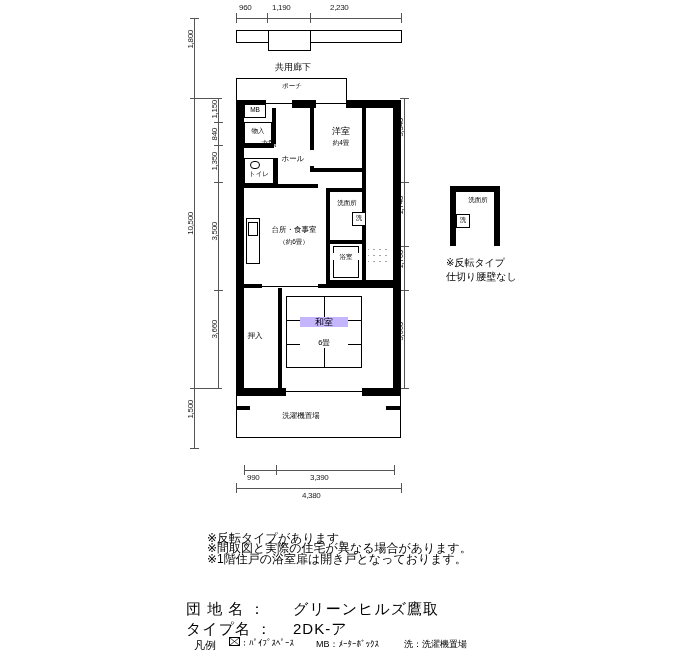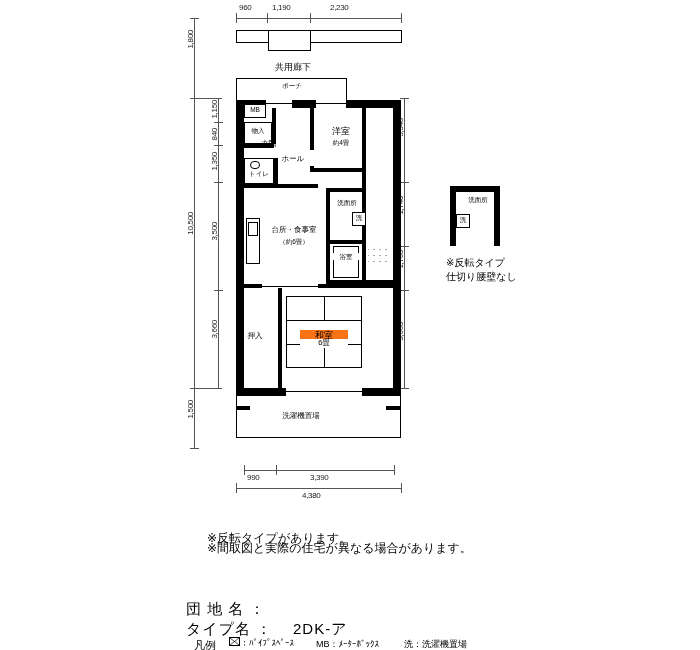--- a/index.html
+++ b/index.html
@@ -168,21 +168,21 @@
   <div class="abs" style="left:262px;top:286px;width:56px;height:1px;background:#000;"></div>
 
   <div class="wall" style="left:278px;top:288px;width:4px;height:100px;"></div>
   <div class="abs lbl sm" style="left:244px;top:332px;width:22px;">押入</div>
 
   <div class="tatami" style="left:286px;top:296px;width:76px;height:72px;"></div>
   <div class="abs" style="left:286px;top:320px;width:76px;height:1px;background:#000;"></div>
   <div class="abs" style="left:286px;top:344px;width:76px;height:1px;background:#000;"></div>
   <div class="abs" style="left:324px;top:296px;width:1px;height:24px;background:#000;"></div>
   <div class="abs" style="left:324px;top:344px;width:1px;height:24px;background:#000;"></div>
-  <div class="abs lbl" style="left:300px;top:330px;width:48px;background:#f97316;">和室</div>
+  <div class="abs lbl" style="left:300px;top:317px;width:48px;background:#c4b5fd;">和室</div>
   <div class="abs lbl sm" style="left:300px;top:339px;width:48px;background:#fff;">6畳</div>
 
   <div class="abs" style="left:286px;top:388px;width:76px;height:8px;background:#fff;"></div>
   <div class="abs" style="left:286px;top:391px;width:76px;height:1px;background:#000;"></div>
 
   <div class="abs" style="left:236px;top:396px;width:1px;height:42px;background:#000;"></div>
   <div class="abs" style="left:400px;top:396px;width:1px;height:42px;background:#000;"></div>
   <div class="abs" style="left:236px;top:437px;width:165px;height:1px;background:#000;"></div>
   <div class="wall" style="left:236px;top:406px;width:14px;height:4px;"></div>
   <div class="wall" style="left:386px;top:406px;width:15px;height:4px;"></div>
@@ -204,23 +204,25 @@
   <div class="wall" style="left:450px;top:186px;width:50px;height:6px;"></div>
   <div class="wall" style="left:494px;top:186px;width:6px;height:60px;"></div>
   <div class="abs lbl xs" style="left:460px;top:196px;width:36px;">洗面所</div>
   <div class="abs outline" style="left:456px;top:214px;width:14px;height:14px;"></div>
   <div class="abs lbl xs" style="left:456px;top:216px;width:14px;">洗</div>
 
   <div class="abs note" style="left:446px;top:256px;font-size:10px;">※反転タイプ</div>
   <div class="abs note" style="left:446px;top:270px;font-size:10px;">仕切り腰壁なし</div>
 
   <div class="abs note" style="left:207px;top:530px;">※反転タイプがあります。</div>
+  <div class="abs note" style="left:207px;top:551px;">※1階住戸の浴室扉は開き戸となっております。</div>
   <div class="abs note" style="left:207px;top:540px;">※間取図と実際の住宅が異なる場合があります。</div>
 
   <div class="abs title" style="left:186px;top:600px;">団 地 名 ：</div>
+  <div class="abs title" style="left:293px;top:600px;">グリーンヒルズ鷹取</div>
 
   <div class="abs title" style="left:186px;top:620px;">タイプ名 ：</div>
   <div class="abs title" style="left:293px;top:620px;">2DK-ア</div>
 
   <div class="abs legend" style="left:194px;top:638px;font-size:11px;">凡例</div>
 
   <div class="abs" style="left:229px;top:637px;width:11px;height:9px;border:1px solid #000;box-sizing:border-box;">
     <svg width="9" height="7" viewBox="0 0 9 7" style="display:block;">
       <line x1="0" y1="0" x2="9" y2="7" stroke="#000" stroke-width="0.7"></line>
       <line x1="9" y1="0" x2="0" y2="7" stroke="#000" stroke-width="0.7"></line>

